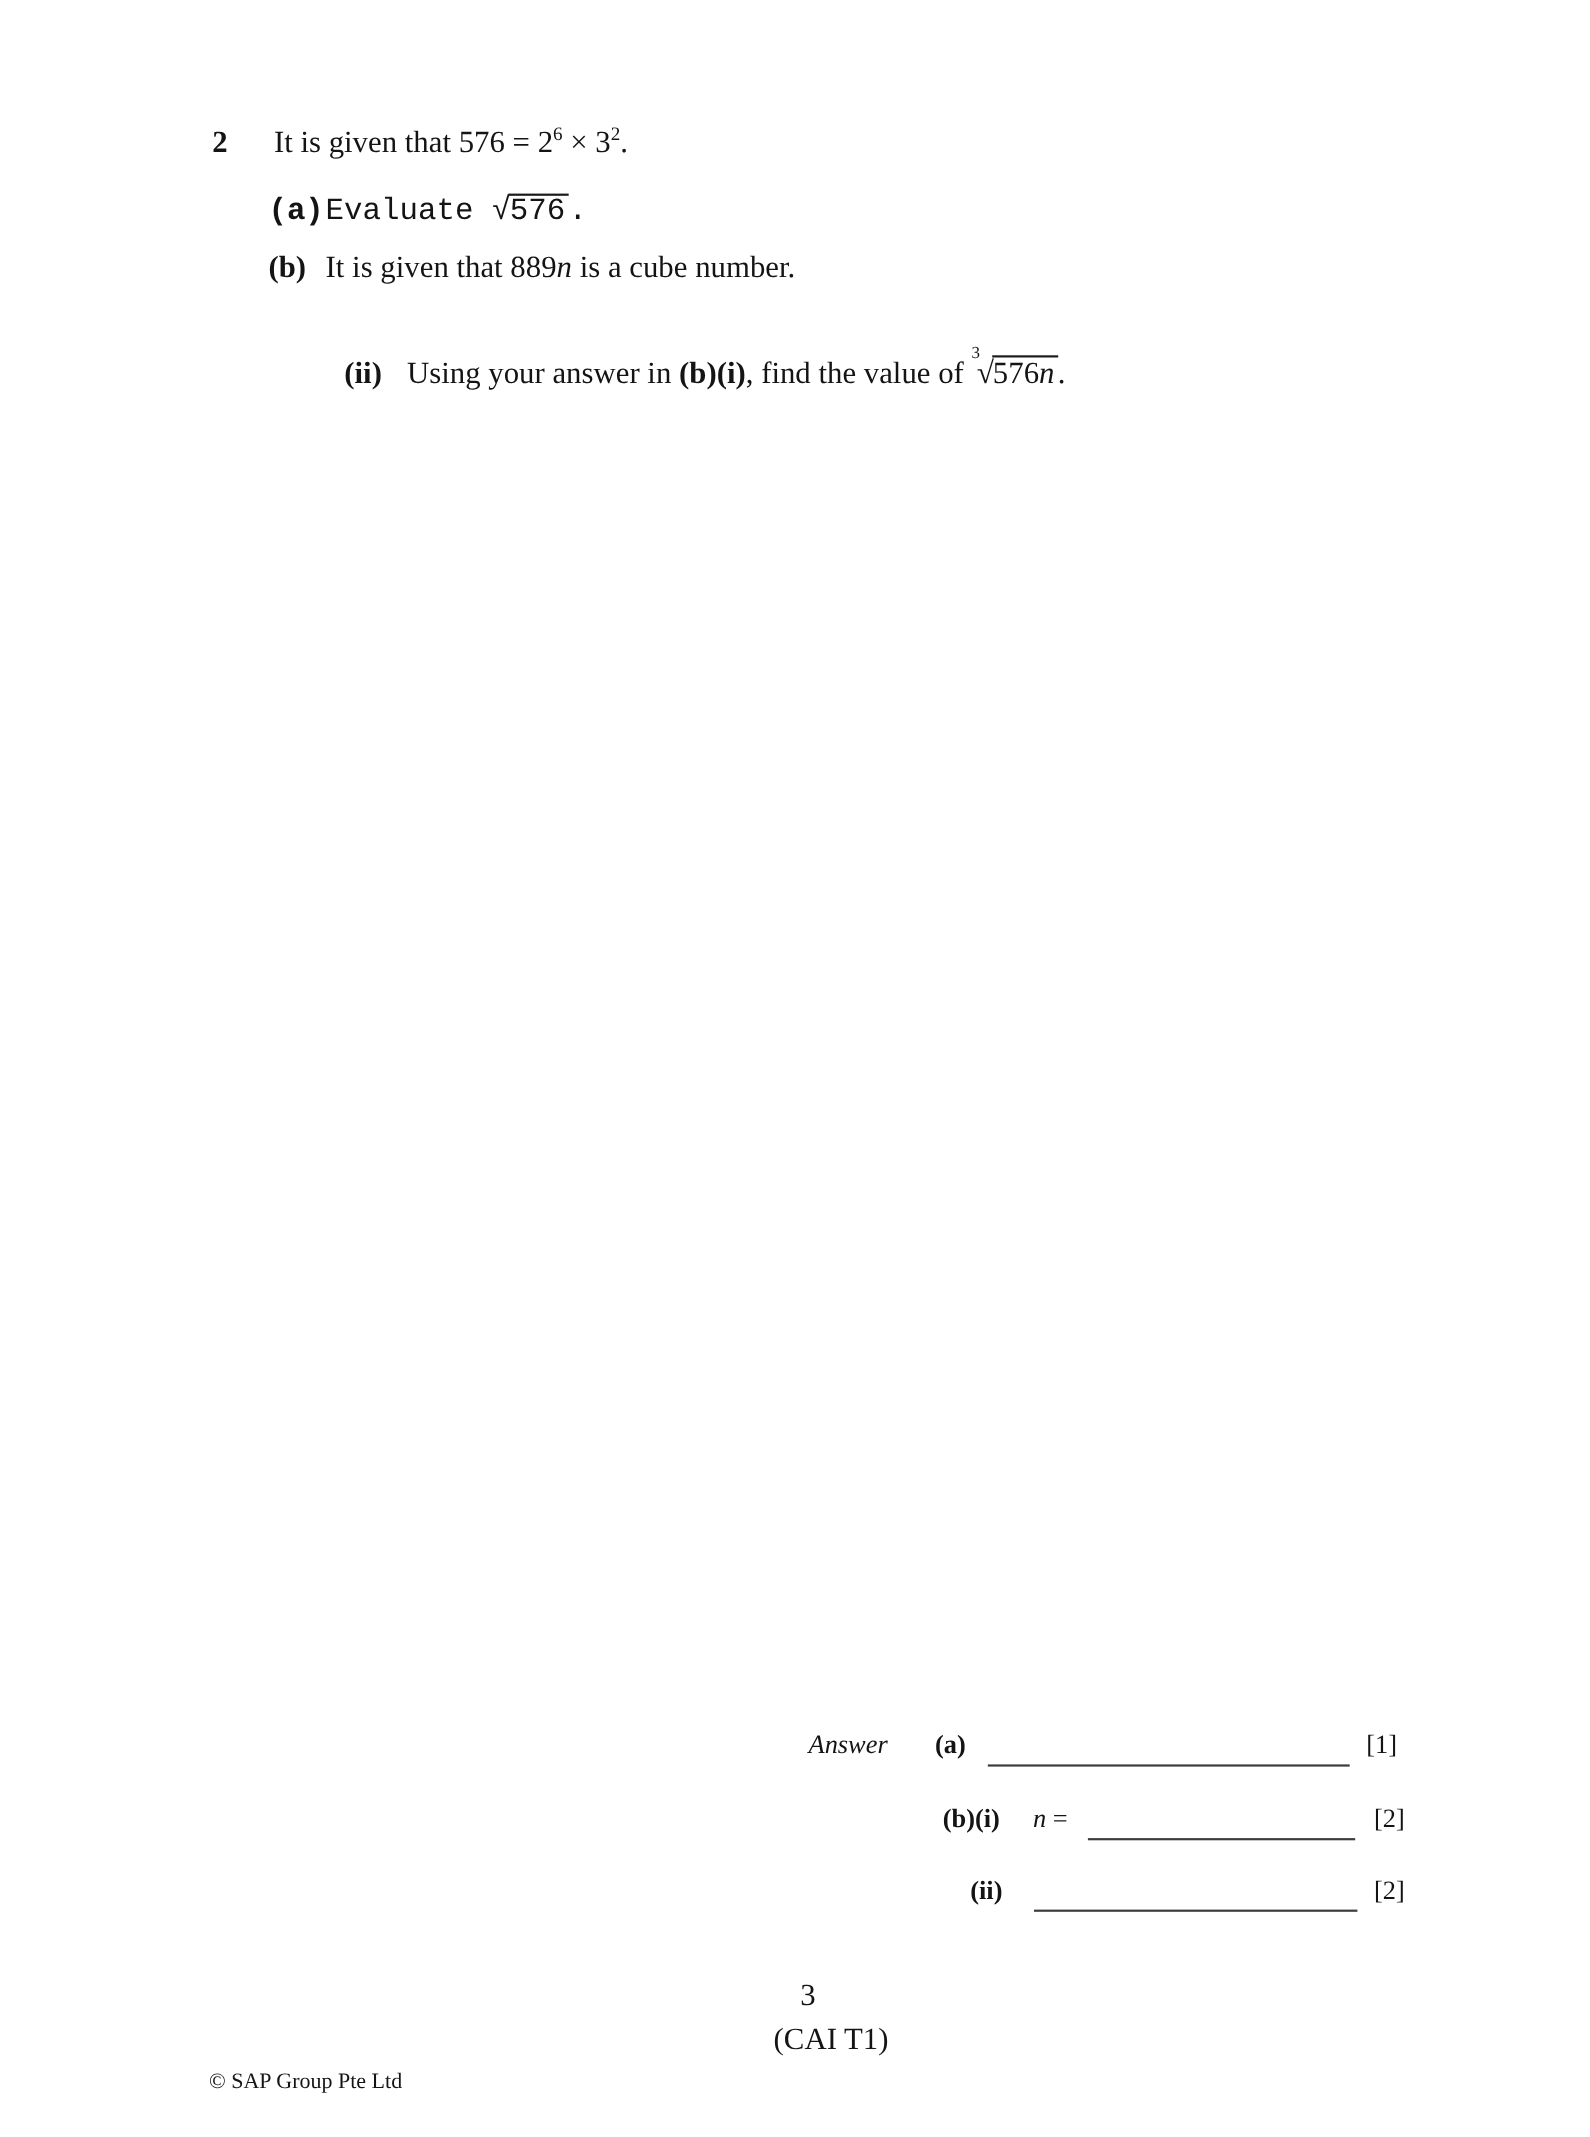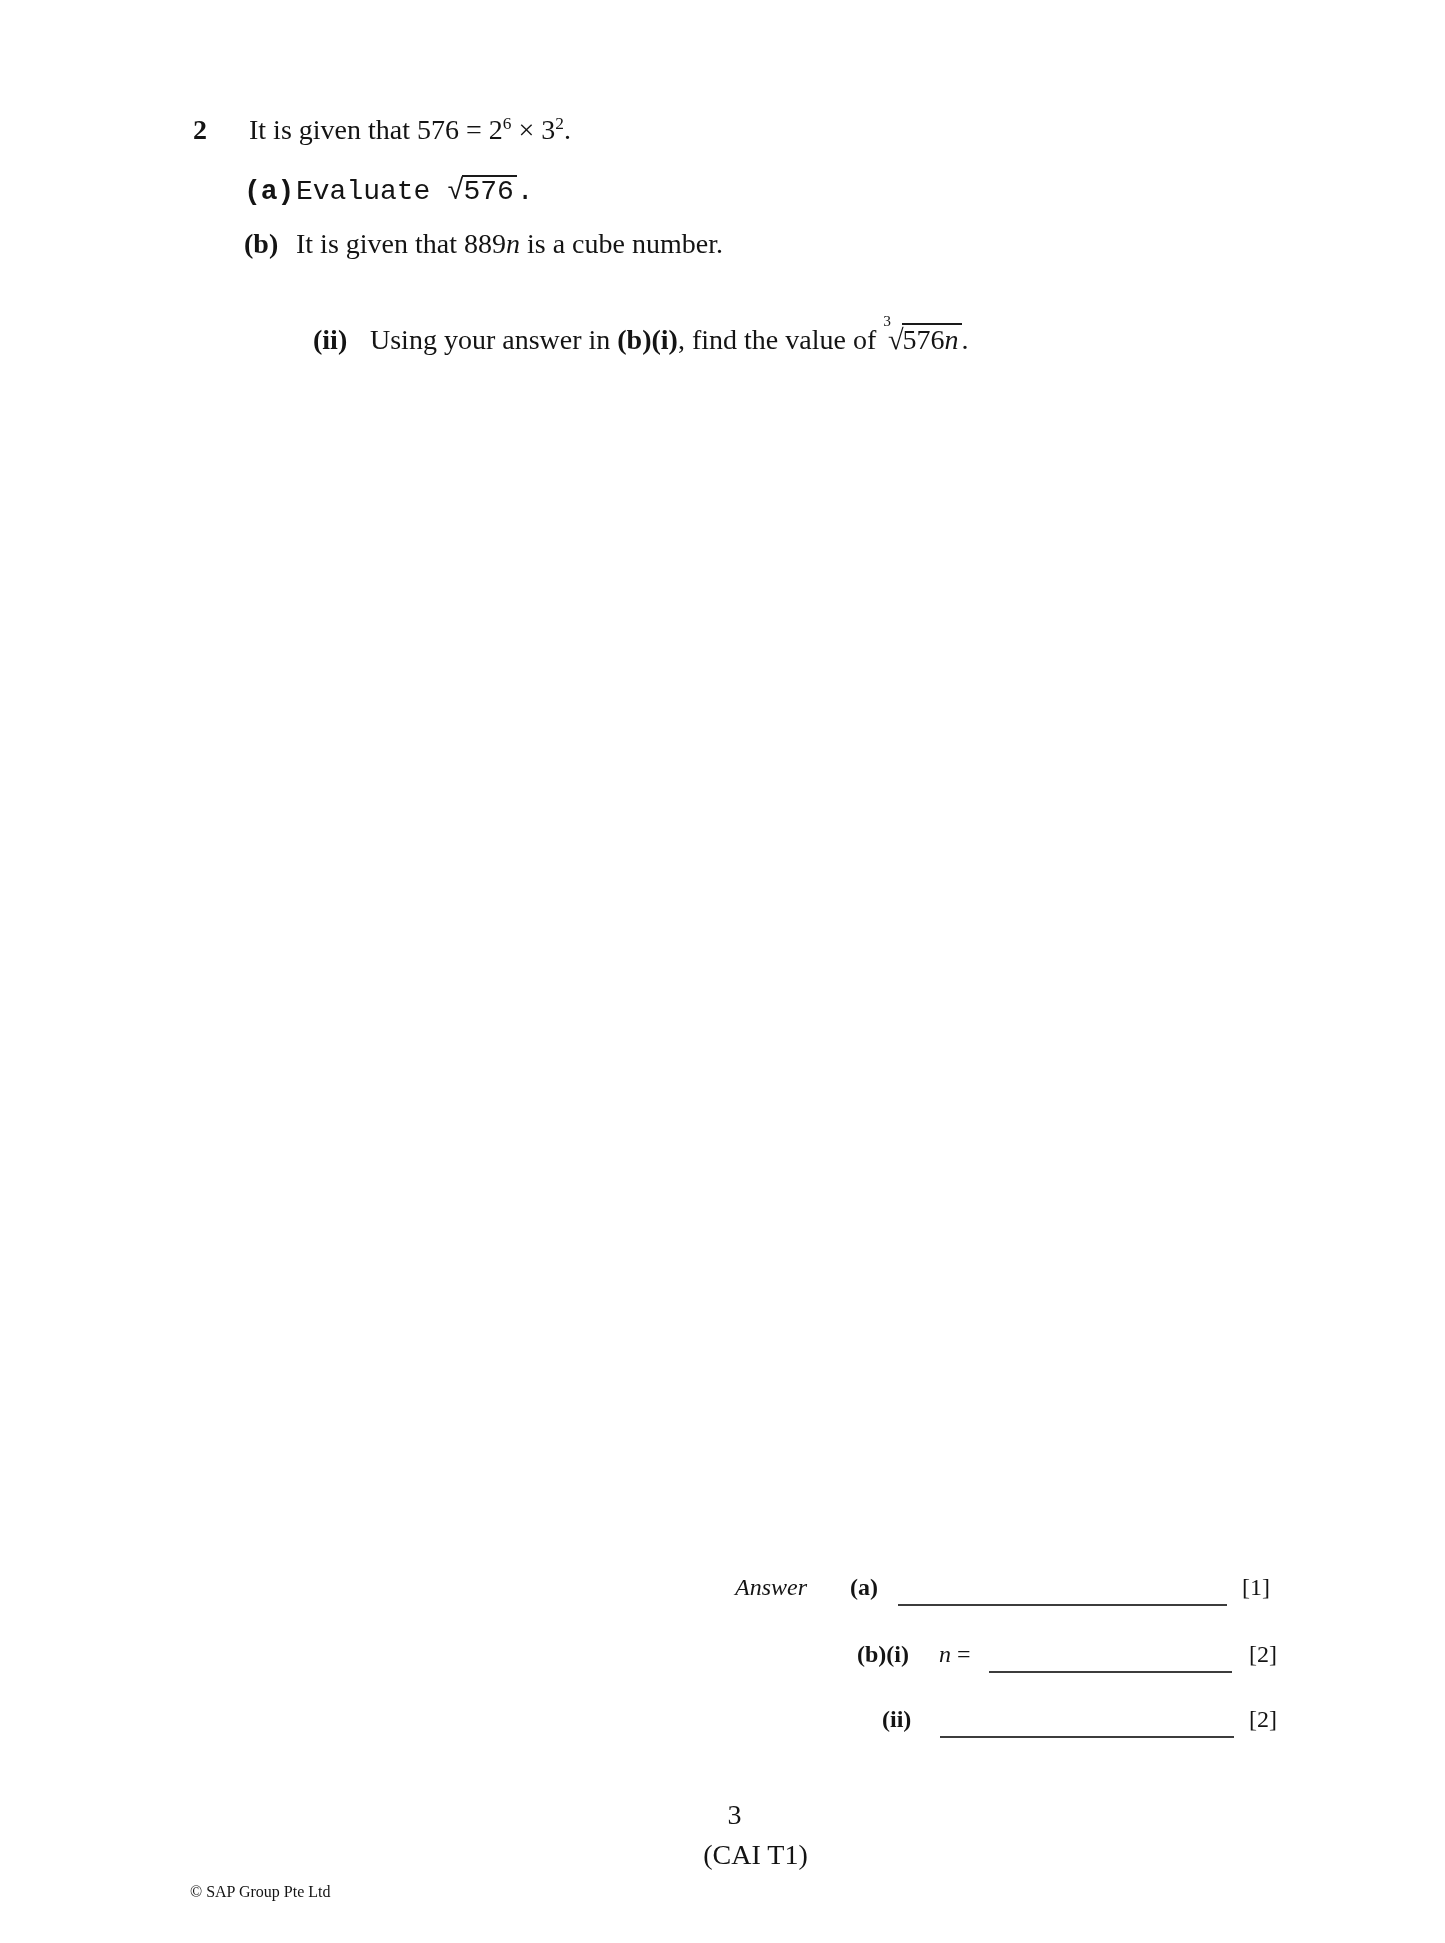--- a/index.html
+++ b/index.html
@@ -78,21 +78,21 @@
   .footer-center {
     position: absolute;
     left: 0;
     width: 100%;
     text-align: center;
     font-size: 28px;
     line-height: 34px;
   }
   .copyright {
     position: absolute;
-    font-size: 16px;
+    font-size: 20px;
     line-height: 24px;
   }
 </style>
 </head>
 <body>
 
 <div class="page">
 
   <div class="q-row" style="left:181px; top:112px;">
     <span class="q-num">2</span><span>It is given that 576 = 2</span><sup class="expo">6</sup><span> × 3</span><sup class="expo">2</sup><span>.</span>

